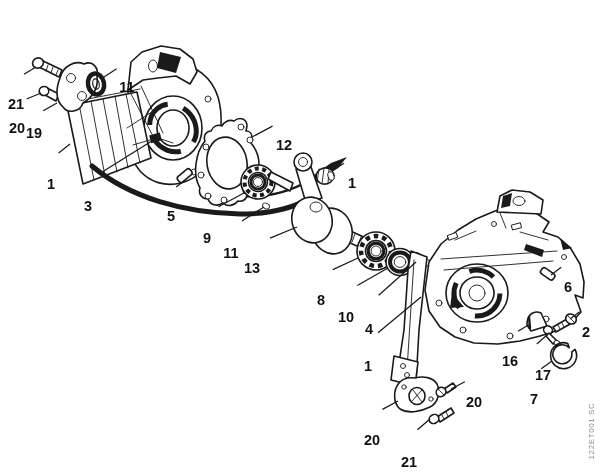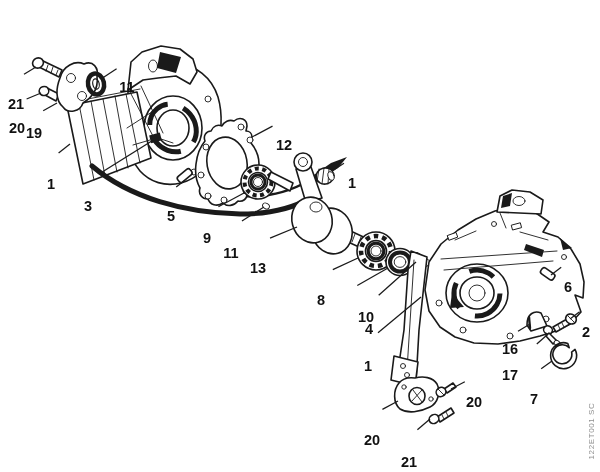--- a/index.html
+++ b/index.html
@@ -270,30 +270,30 @@
       <div class="callout" style="left: 16px; top: 79px;">21</div>
       <div class="callout" style="left: 17px; top: 103px;">20</div>
       <div class="callout" style="left: 34px; top: 108px;">19</div>
       <div class="callout" style="left: 127px; top: 62px;">11</div>
       <div class="callout" style="left: 51px; top: 159px;">1</div>
       <div class="callout" style="left: 88px; top: 181px;">3</div>
       <div class="callout" style="left: 171px; top: 191px;">5</div>
       <div class="callout" style="left: 284px; top: 120px; text-align: center;">12</div>
       <div class="callout" style="left: 207px; top: 213px;">9</div>
       <div class="callout" style="left: 231px; top: 228px;">11</div>
-      <div class="callout" style="left: 258px; top: 243px;">13</div>
+      <div class="callout" style="left: 252px; top: 243px;">13</div>
       <div class="callout" style="left: 352px; top: 158px;">1</div>
       <div class="callout" style="left: 321px; top: 275px;">8</div>
-      <div class="callout" style="left: 366px; top: 292px;">10</div>
+      <div class="callout" style="left: 346px; top: 292px;">10</div>
       <div class="callout" style="left: 369px; top: 304px;">4</div>
       <div class="callout" style="left: 368px; top: 341px;">1</div>
       <div class="callout" style="left: 568px; top: 262px;">6</div>
       <div class="callout" style="left: 586px; top: 307px;">2</div>
-      <div class="callout" style="left: 510px; top: 324px; text-align: center;">16</div>
-      <div class="callout" style="left: 510px; top: 350px; text-align: center;">17</div>
+      <div class="callout" style="left: 510px; top: 336px; text-align: center;">16</div>
+      <div class="callout" style="left: 543px; top: 350px; text-align: center;">17</div>
       <div class="callout" style="left: 534px; top: 374px;">7</div>
       <div class="callout" style="left: 474px; top: 377px;">20</div>
       <div class="callout" style="left: 372px; top: 415px;">20</div>
       <div class="callout" style="left: 409px; top: 437px;">21</div>
     </div>
 
   <div id="drawing-code">122ET001 SC</div>
 </div>
 
 </body></html>

